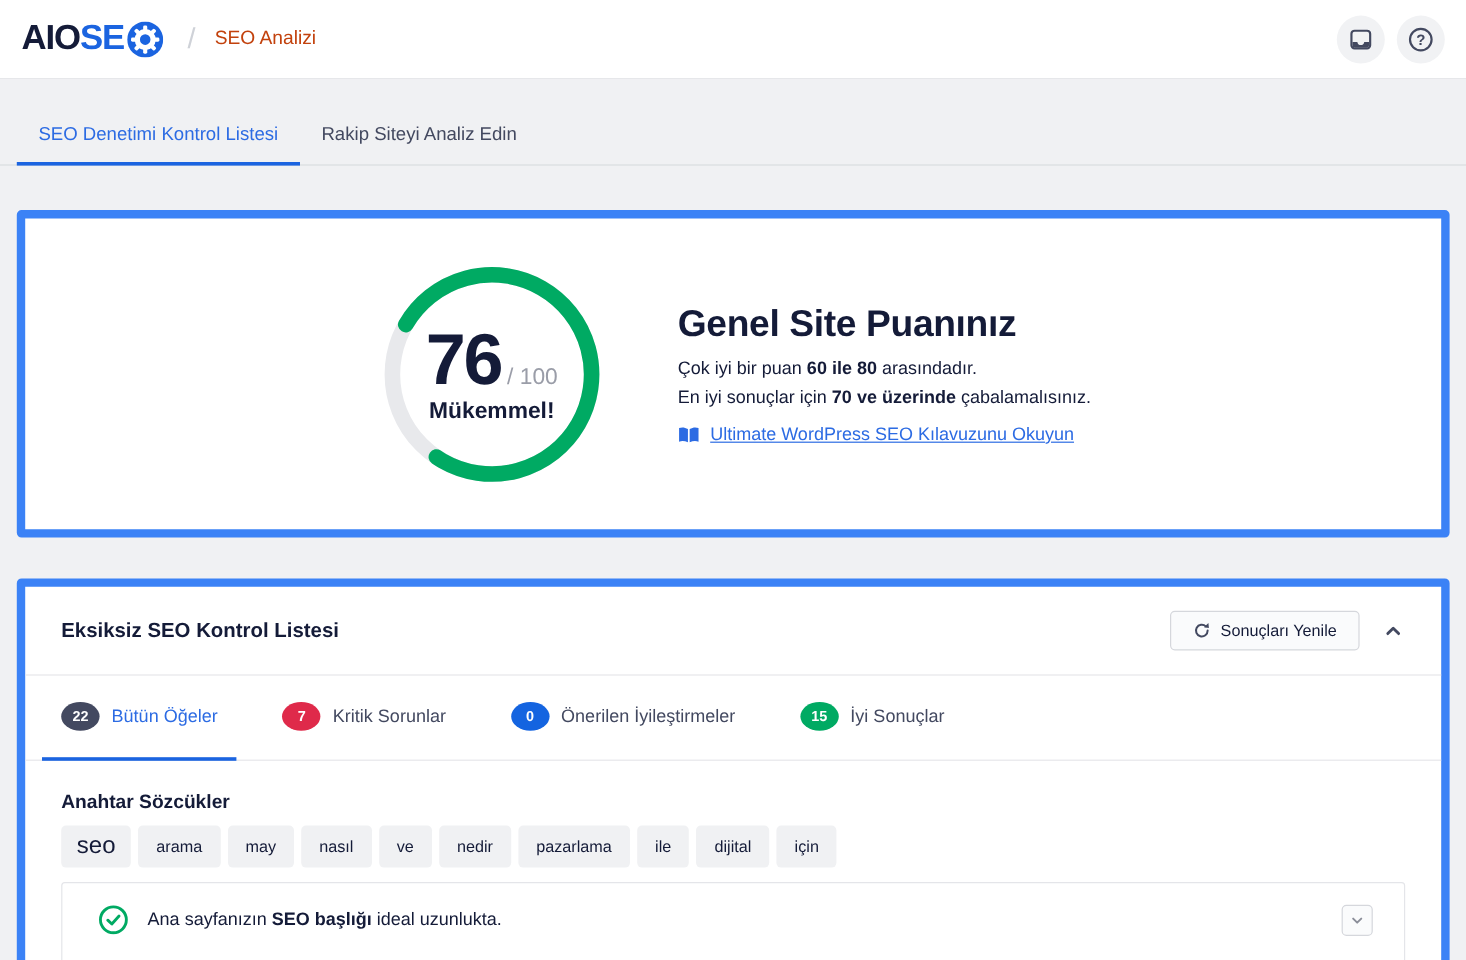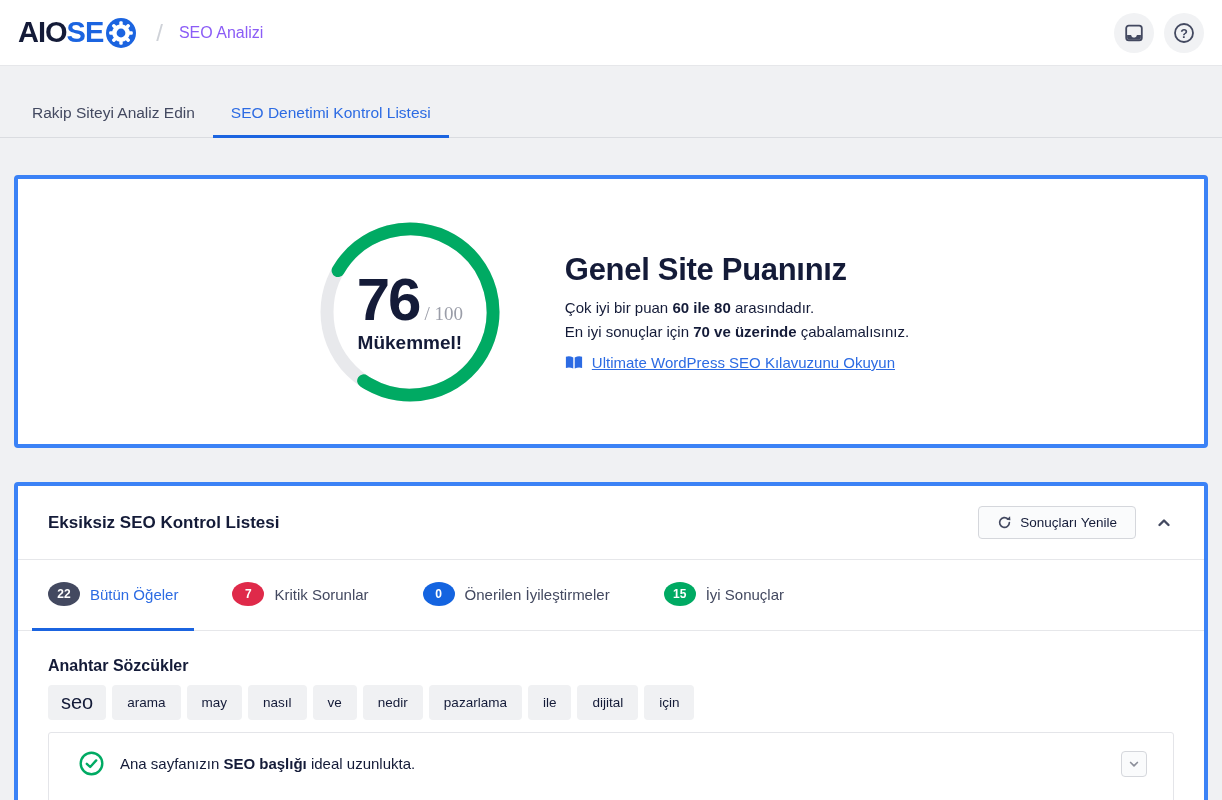--- a/index.html
+++ b/index.html
@@ -13,54 +13,54 @@
   
   .topbar {
     height:66px; background:#fff; border-bottom:1px solid #e6e7ea;
     display:flex; align-items:center; padding:16px 18px;
   }
   .logo { display:flex; align-items:center; gap:2px; }
   .logo-text { font-size:29px; font-weight:800; letter-spacing:-1px; color:#141b38; }
   .logo-text .blue { color:#1b64e0; }
   .logo-gear { width:30px; height:30px; margin-left:1px; }
   .crumb-sep { color:#cfd2d8; font-size:24px; font-weight:300; margin:0 16px 0 20px; }
-  .crumb-title { font-size:16px; color:#8b5cf6; }
+  .crumb-title { font-size:16px; color:#c2410c; }
   .topbar-actions { margin-left:auto; display:flex; gap:10px; }
   .round-btn {
     width:40px; height:40px; border-radius:50%; background:#f1f2f4;
     display:flex; align-items:center; justify-content:center; border:none; cursor:pointer;
   }
 
   
   .tabstrip { padding:28px 14px 0; border-bottom:1px solid #dadce0; display:flex; }
   .main-tab {
     padding:10px 18px 13px; font-size:15.5px; color:#434960; cursor:pointer;
     border-bottom:3px solid transparent; margin-bottom:-1px;
   }
   .main-tab.active { color:#2c6be3; border-bottom-color:#1b64e0; }
 
   
   .card {
-    background:#fff; border:4px solid #3b82f6; border-radius:4px;
+    background:#fff; border:7px solid #3b82f6; border-radius:4px;
     margin:0 14px;
   }
   .score-card {
     margin-top:37px; height:273px;
     display:flex; align-items:center; justify-content:center; gap:58px;
   }
 
   
   .donut-wrap { position:relative; width:194px; height:194px; }
   .donut-center {
     position:absolute; inset:0; display:flex; flex-direction:column;
     align-items:center; justify-content:center; text-align:center;
   }
   .score-line { display:flex; align-items:baseline; }
   .score-num { font-size:60px; font-weight:700; color:#141b38; letter-spacing:-2px; line-height:1; }
-  .score-max { font-size:19px; color:#9a9da8; margin-left:5px;font-family:Liberation Serif, serif; }
+  .score-max { font-size:19px; color:#9a9da8; margin-left:5px; }
   .score-word { font-size:19px; font-weight:700; color:#141b38; margin-top:2px; }
 
   .score-text h1 { font-size:31px; font-weight:700; color:#141b38; margin-bottom:8px; letter-spacing:-0.3px; }
   .score-text p { font-size:15px; line-height:24px; color:#141b38; }
   .guide-link { display:flex; align-items:center; gap:9px; margin-top:10px; }
   .guide-link a { color:#2c6be3; font-size:15px; text-decoration:underline; cursor:pointer; }
 
   
   .check-card { margin-top:34px; padding-bottom:60px; }
   .check-head {
@@ -146,22 +146,22 @@
       <button class="round-btn">
         <svg width="22" height="22" viewBox="0 0 22 22">
           <circle cx="11" cy="11" r="9" fill="none" stroke="#434960" stroke-width="1.8"></circle>
           <text x="11" y="15.6" text-anchor="middle" font-size="12.5" font-weight="bold" fill="#434960" font-family="Liberation Sans, sans-serif">?</text>
         </svg>
       </button>
     </div>
   </div>
 
   <div class="tabstrip">
+    <div class="main-tab active">SEO Denetimi Kontrol Listesi</div>
     <div class="main-tab">Rakip Siteyi Analiz Edin</div>
-    <div class="main-tab active">SEO Denetimi Kontrol Listesi</div>
   </div>
 
   <div class="card score-card">
     <div class="donut-wrap">
       <svg width="194" height="194" viewBox="0 0 194 194">
         <circle cx="97" cy="97" r="83" fill="none" stroke="#e8e9ec" stroke-width="13"></circle>
         <circle cx="97" cy="97" r="83" fill="none" stroke="#00aa63" stroke-width="13" stroke-linecap="round" transform="rotate(-150 97 97)" stroke-dasharray="396.34332917688835 521.5043804959057"></circle>
       </svg>
       <div class="donut-center">
         <div class="score-line">

